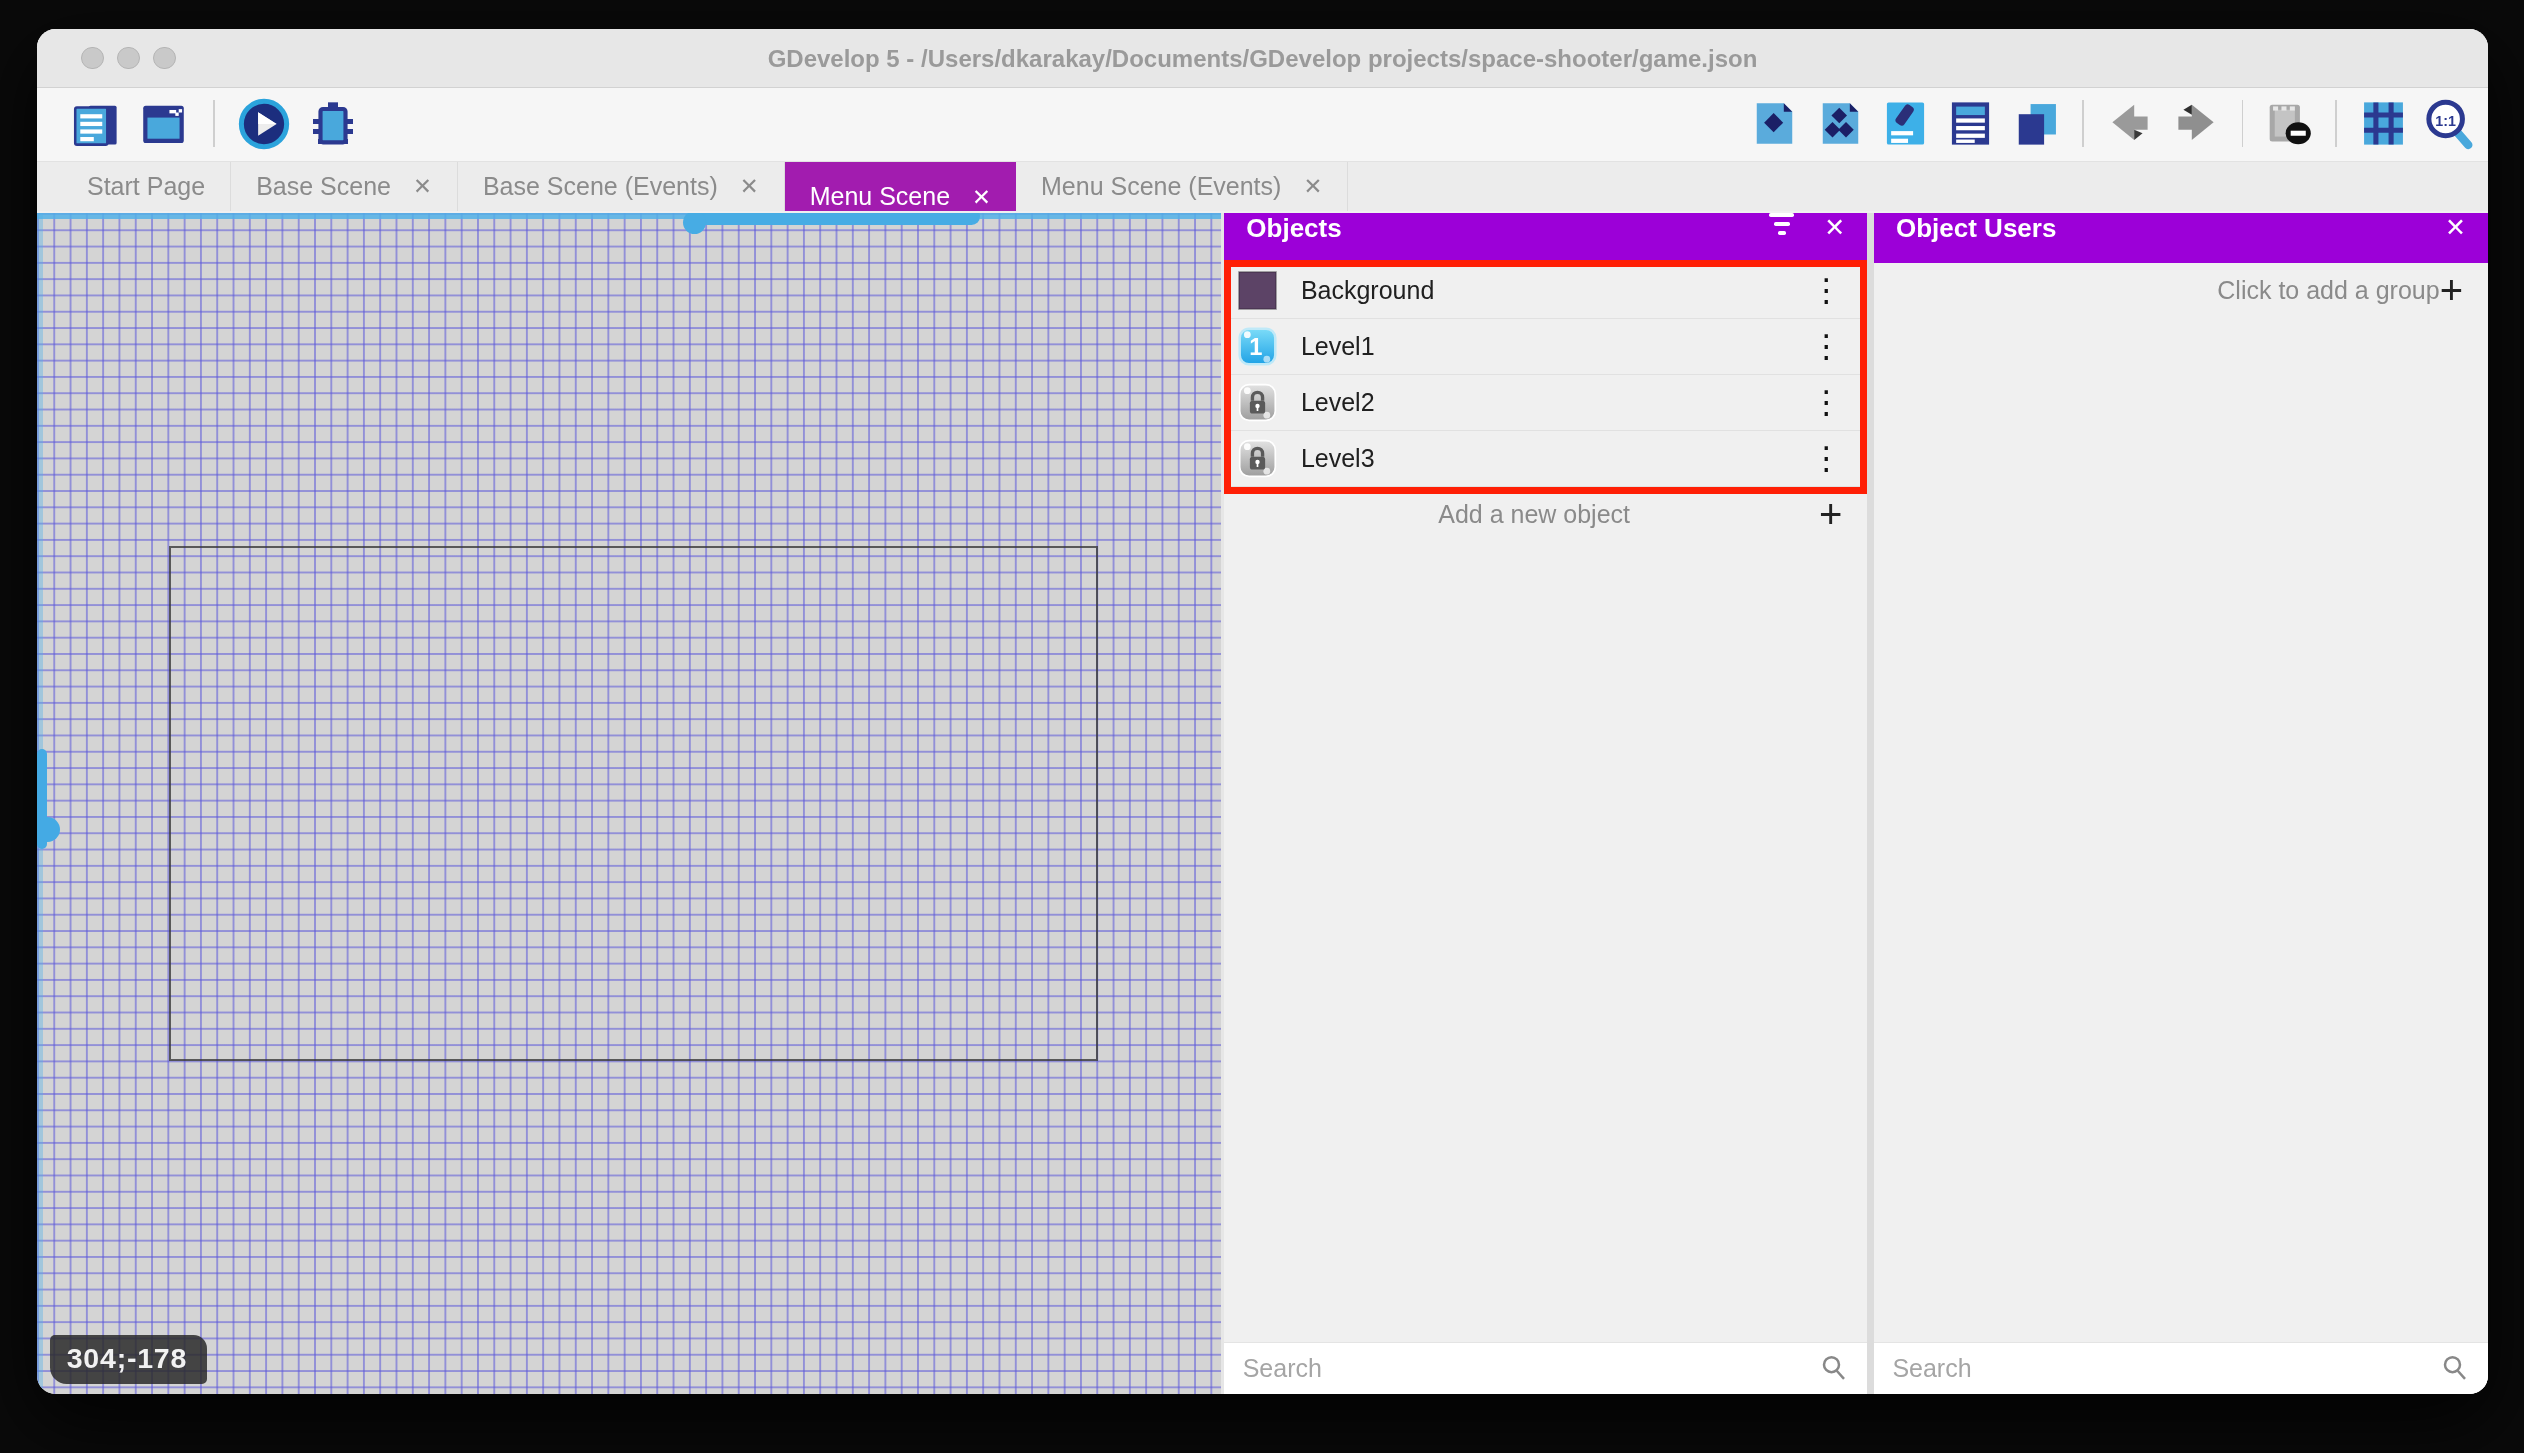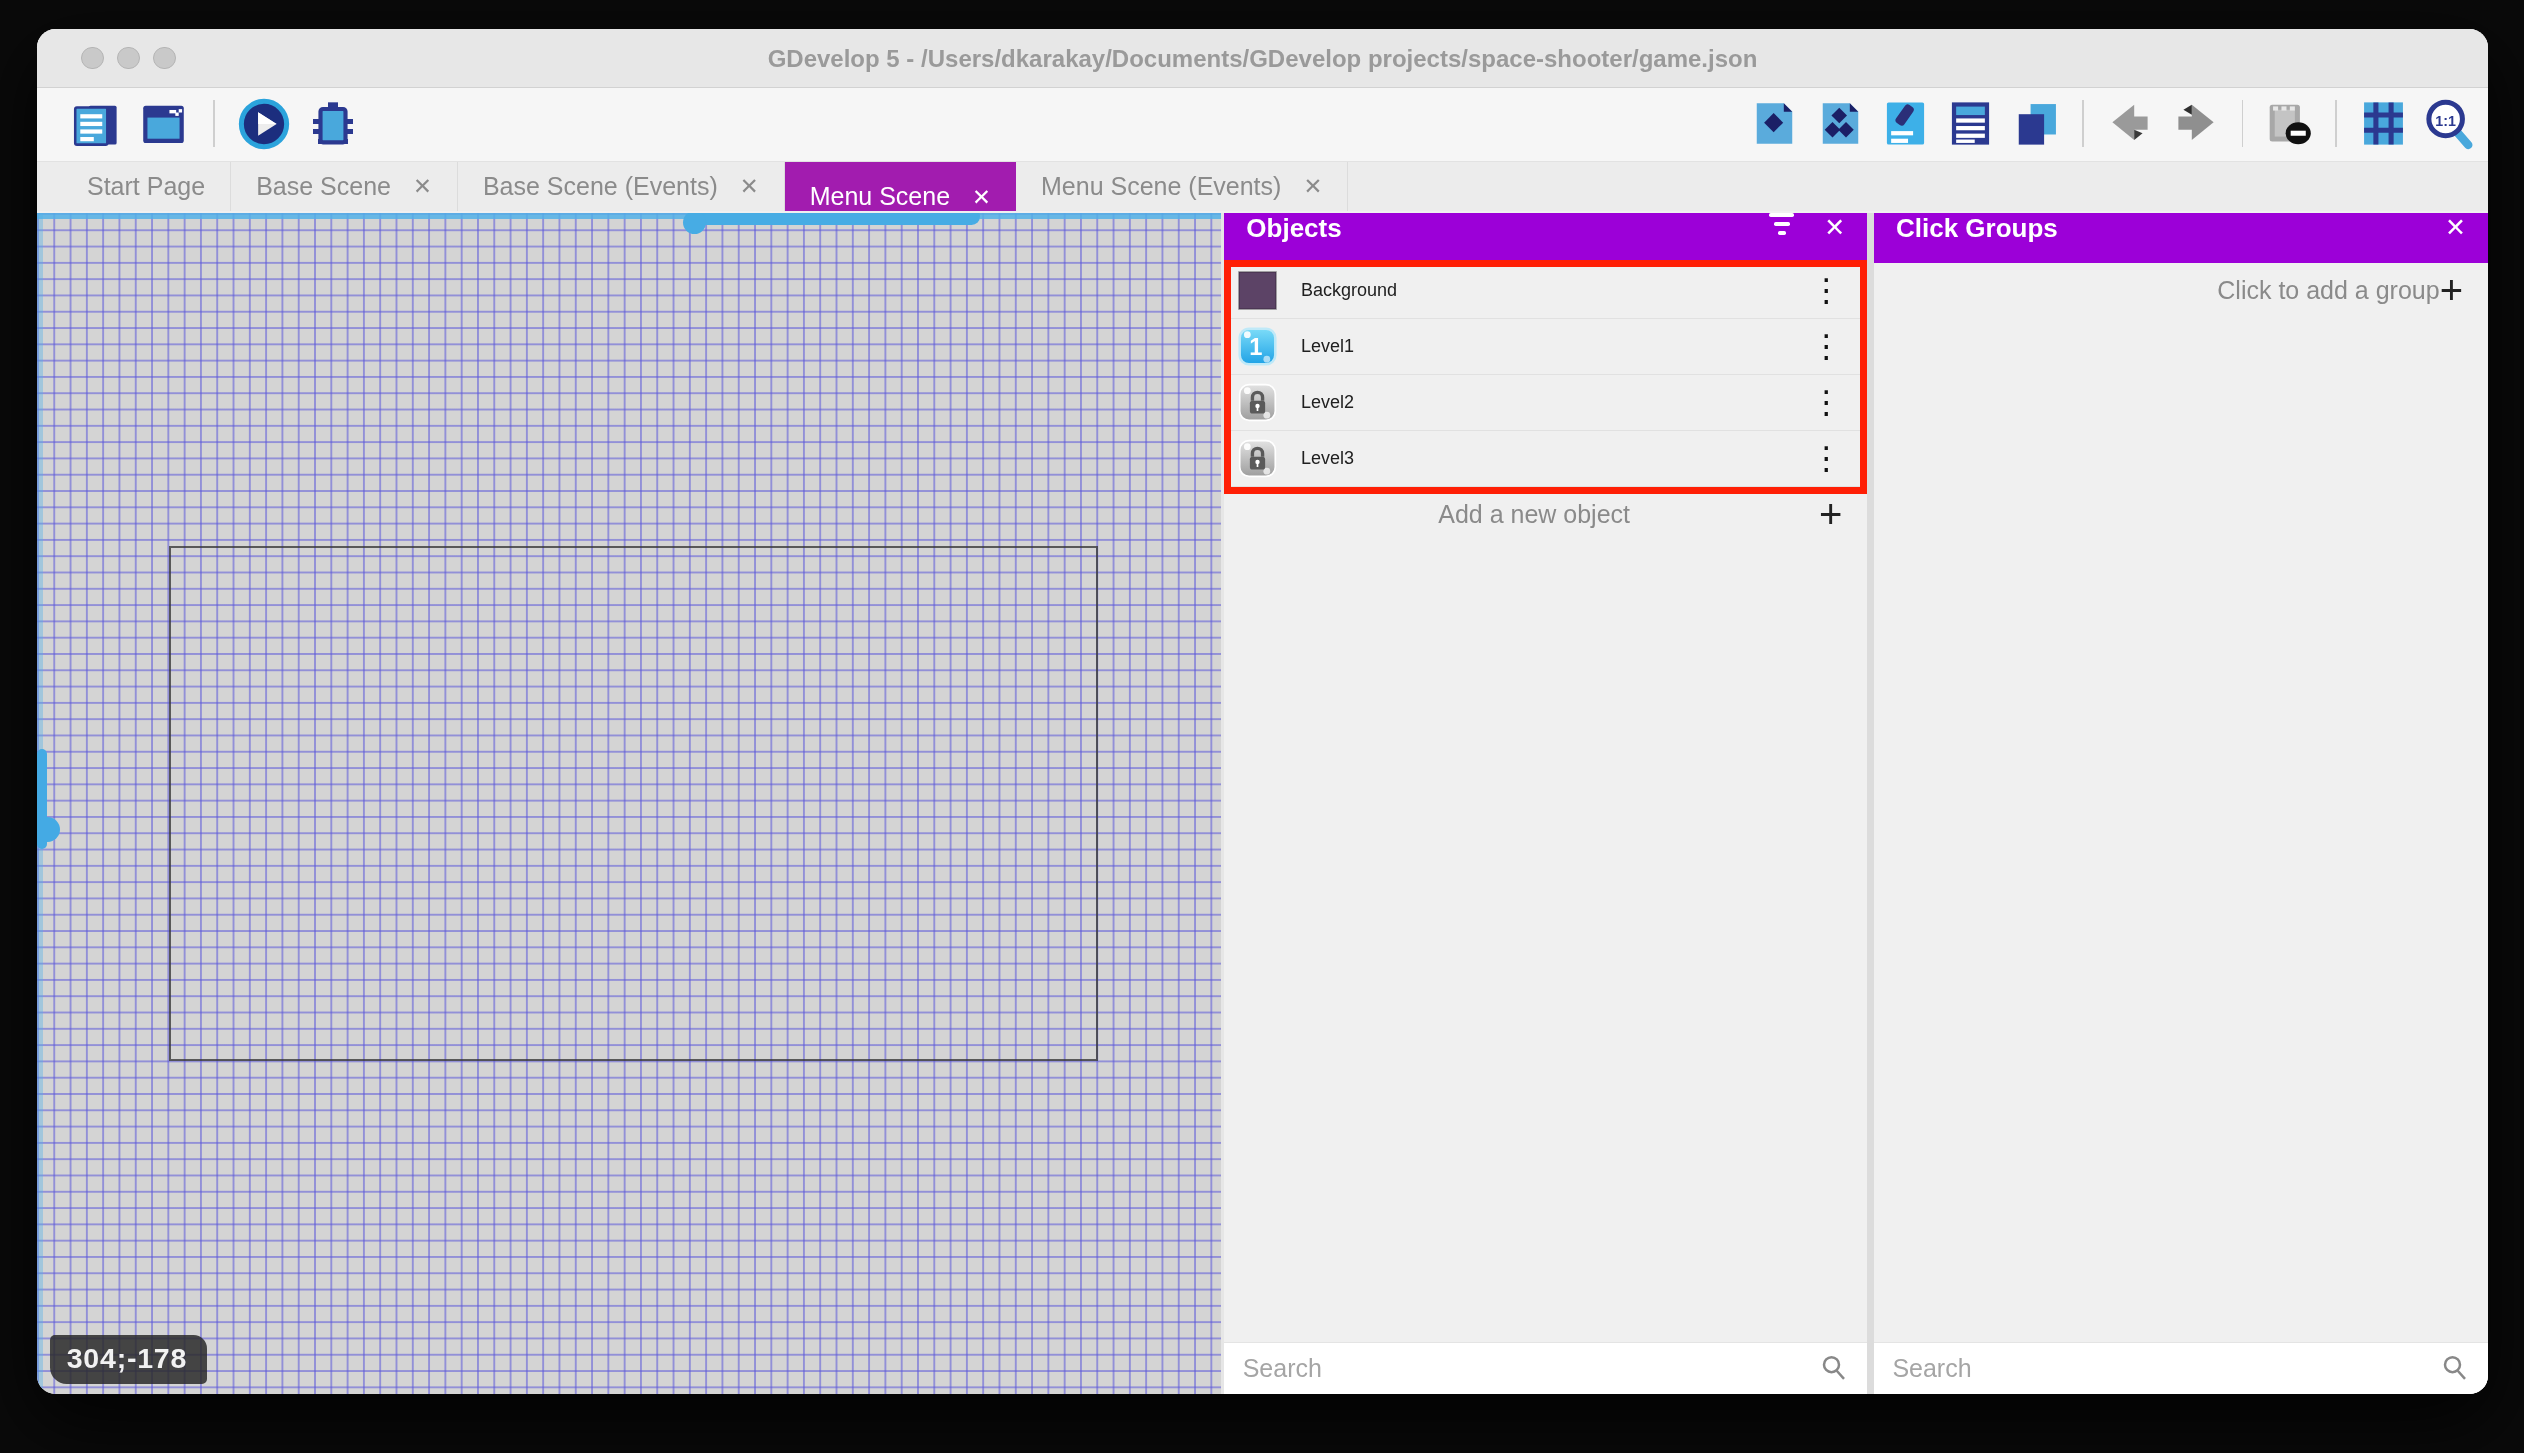--- a/index.html
+++ b/index.html
@@ -69,21 +69,21 @@
   .ph-icon { margin-left:30px; display:flex; align-items:center; }
   .ph-close { color:#ffffff; font-size:25px; font-weight:normal; }
   .filter-bars { display:flex; flex-direction:column; align-items:center; gap:5px; }
   .filter-bars i { display:block; height:4.2px; background:#fff; border-radius:1.7px; }
   .filter-bars i:nth-child(1){ width:25px; } .filter-bars i:nth-child(2){ width:16px; }
   .filter-bars i:nth-child(3){ width:7.5px; }
 
   .obj-row { position:relative; height:56px; display:flex; align-items:center; padding:0 25px 0 14.2px;
              border-bottom:1.7px solid #e1e1e1; background:#f0f0f0; }
   .obj-icon { width:39px; height:39px; margin-right:23.4px; flex:0 0 auto; }
-  .obj-label { font-size:18px; color:#202020; flex:1; }
+  .obj-label { font-size:25px; color:#202020; flex:1; }
   .kebab { font-size:32px; color:#111; line-height:1; letter-spacing:0; }
 
   .red-outline { position:absolute; left:0; top:47px; width:100%; height:234px;
                  border:7.5px solid #ff1f05; pointer-events:none; z-index:6; }
 
   .add-row { height:55px; display:flex; align-items:center; padding:0 25px; }
   .add-label { flex:1; text-align:center; font-size:25px; color:#8a8a8a; }
   .plus { font-size:40px; font-weight:300; color:#222; line-height:1; }
 
   .empty-row { height:55px; display:flex; align-items:center; padding:0 25px; }
@@ -366,21 +366,21 @@
           <circle cx="15" cy="14" r="9" fill="none" stroke="#888" stroke-width="3"></circle>
           <line x1="21" y1="21" x2="30" y2="31" stroke="#888" stroke-width="3"></line>
         </svg>
       </div>
     </div>
 
     <div class="panel-divider"></div>
 
     <div class="panel groups">
       <div class="panel-header">
-        <span>Click Groups</span>
+        <span>Object Users</span>
         <span class="spacer"></span>
         <span class="ph-icon ph-close">✕</span>
       </div>
 
       <div class="empty-row">
         <span class="empty-label">Click to add a group</span>
         <span class="plus">+</span>
       </div>
 
       <div class="search-bar">

